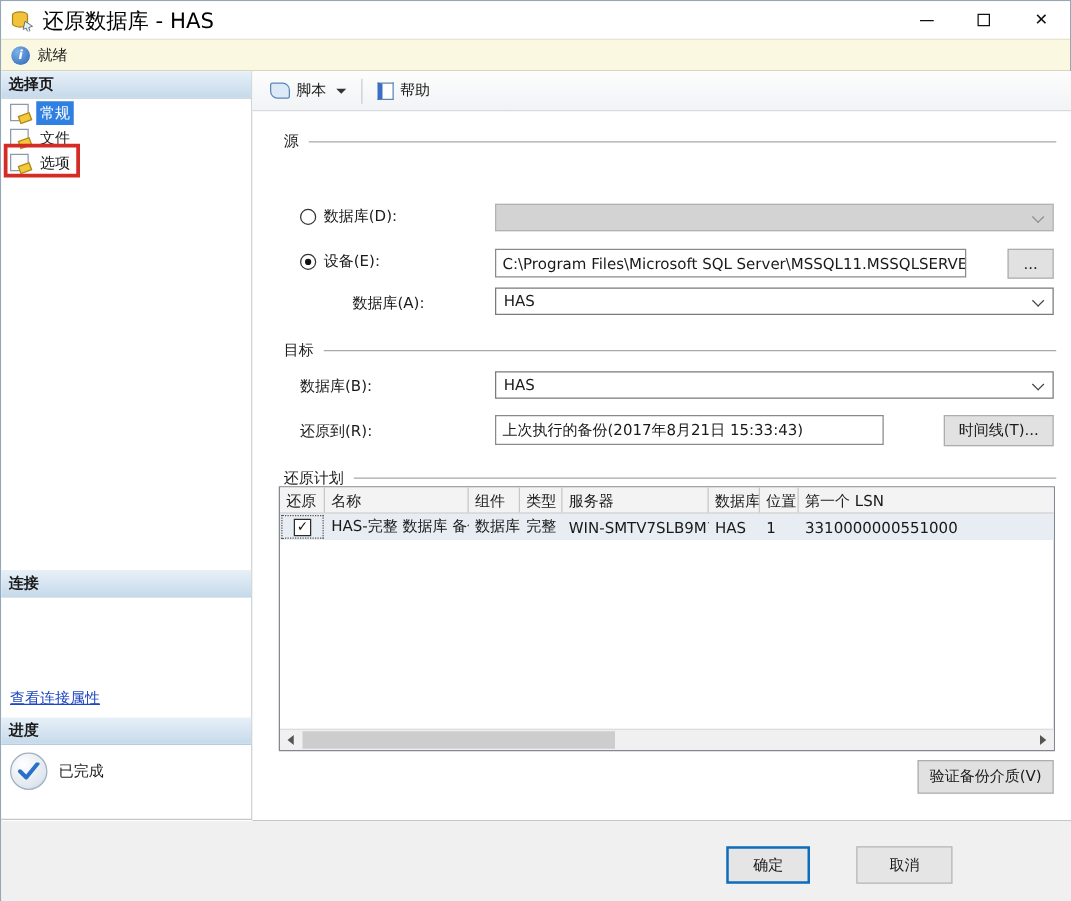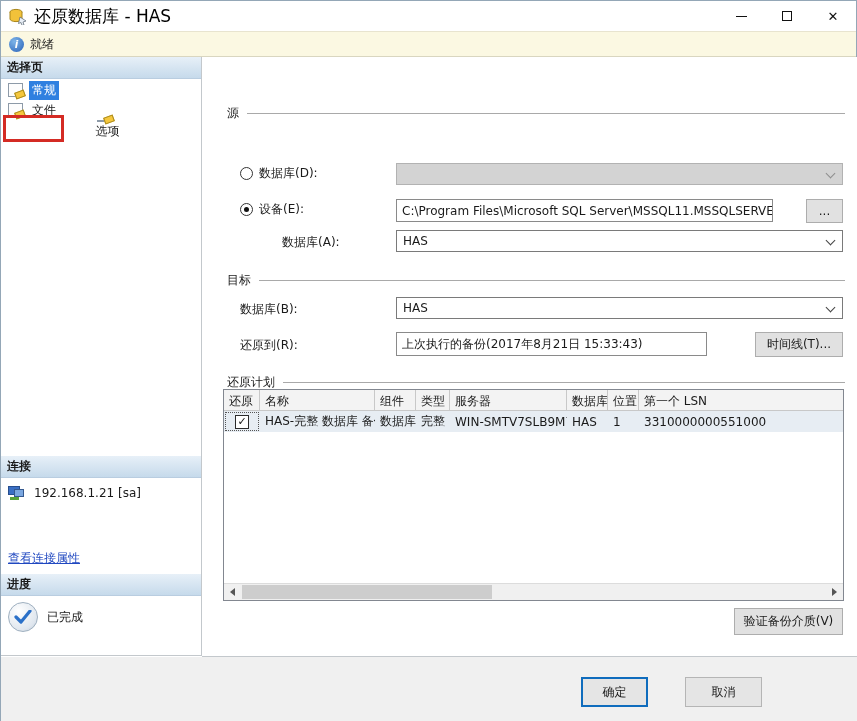--- a/index.html
+++ b/index.html
@@ -115,55 +115,59 @@
       </div>
 
     <div class="sideitem" style="top:23px;">
       <span class="page-ic"></span>
       <span class="lbl sel">常规</span>
     </div>
     <div class="sideitem" style="top:43px;">
       <span class="page-ic"></span>
       <span class="lbl">文件</span>
     </div>
-    <div class="sideitem" style="top:63px;flex-direction:column;">
+    <div class="sideitem" style="top:63px;">
       <span class="page-ic"></span>
       <span class="lbl">选项</span>
     </div>
     <div class="annot-red" style="left:2px; top:58px; width:61px; height:27px;"></div>
 
     <div class="sideheader" style="top:399px;">
         <span>连接</span>
       </div>
-    <div class="sideitem" style="top:426px;">
-      <span class="server-ic">
-          <span class="scr"></span>
-          <span class="scr2"></span>
-          <span class="grn"></span>
-        </span>
-      <span class="lbl">192.168.1.21 [sa]</span>
-    </div>
     <div class="sideitem" style="top:491px;">
       <span class="link">查看连接属性</span>
     </div>
 
     <div class="sideheader" style="top:517px;">
         <span>进度</span>
       </div>
     <div class="sideitem" style="top:543px; height:34px;">
       <span class="done-ic">
         <svg width="18" height="14" viewBox="0 0 18 14">
             <path d="M2 7 l5 5 L16 1" fill="none" stroke="#2a70c8" stroke-width="3.2" stroke-linecap="round" stroke-linejoin="round"></path>
           </svg>
       </span>
       <span class="lbl" style="">已完成</span>
     </div>
   </div>
 
   <div class="main">
+    <div class="toolbar">
+      <div class="tool-btn">
+        <span class="scroll-ic"></span>
+        <span>脚本</span>
+        <span class="caret-dn"></span>
+      </div>
+      <div class="vsep"></div>
+      <div class="tool-btn">
+        <span class="book-ic"></span>
+        <span>帮助</span>
+      </div>
+    </div>
 
     <div class="content">
 
       <div class="group-row" style="left:25px; top:16px; width:618px;">
         <span class="gl">源</span>
         <span class="hline"></span>
       </div>
 
       <div class="frow" style="left:38px; top:76px;align-items:center;">
         <span class="radio"></span>

